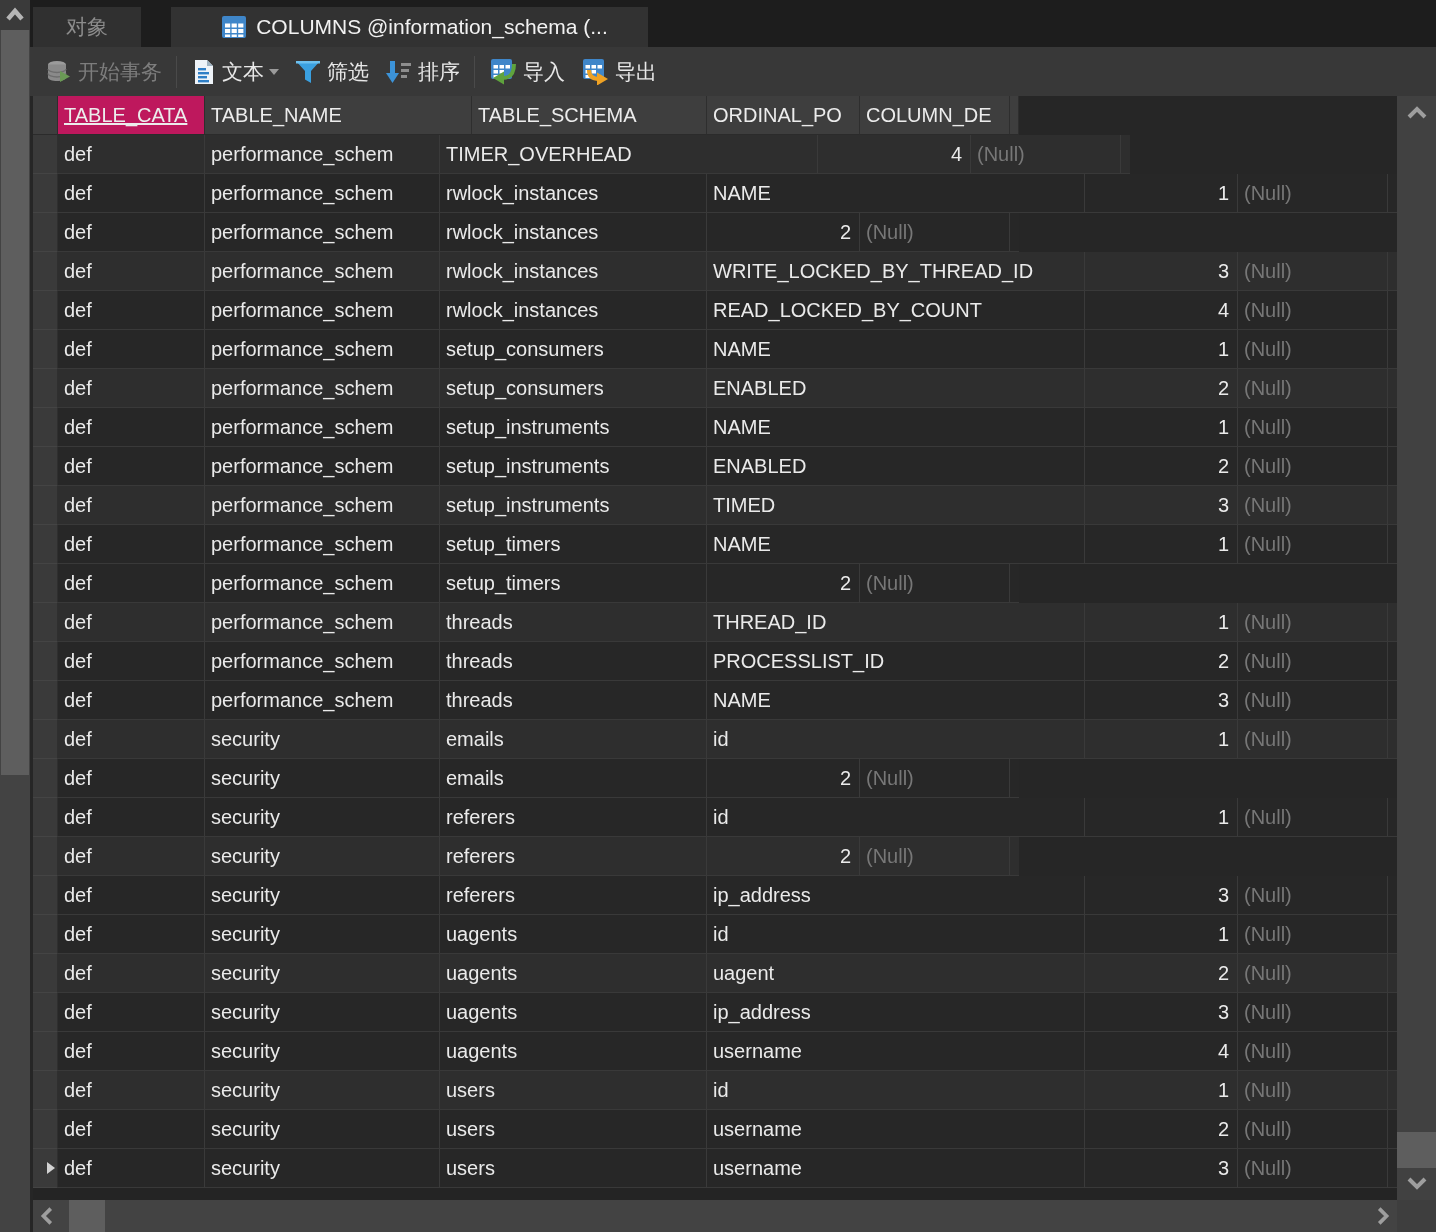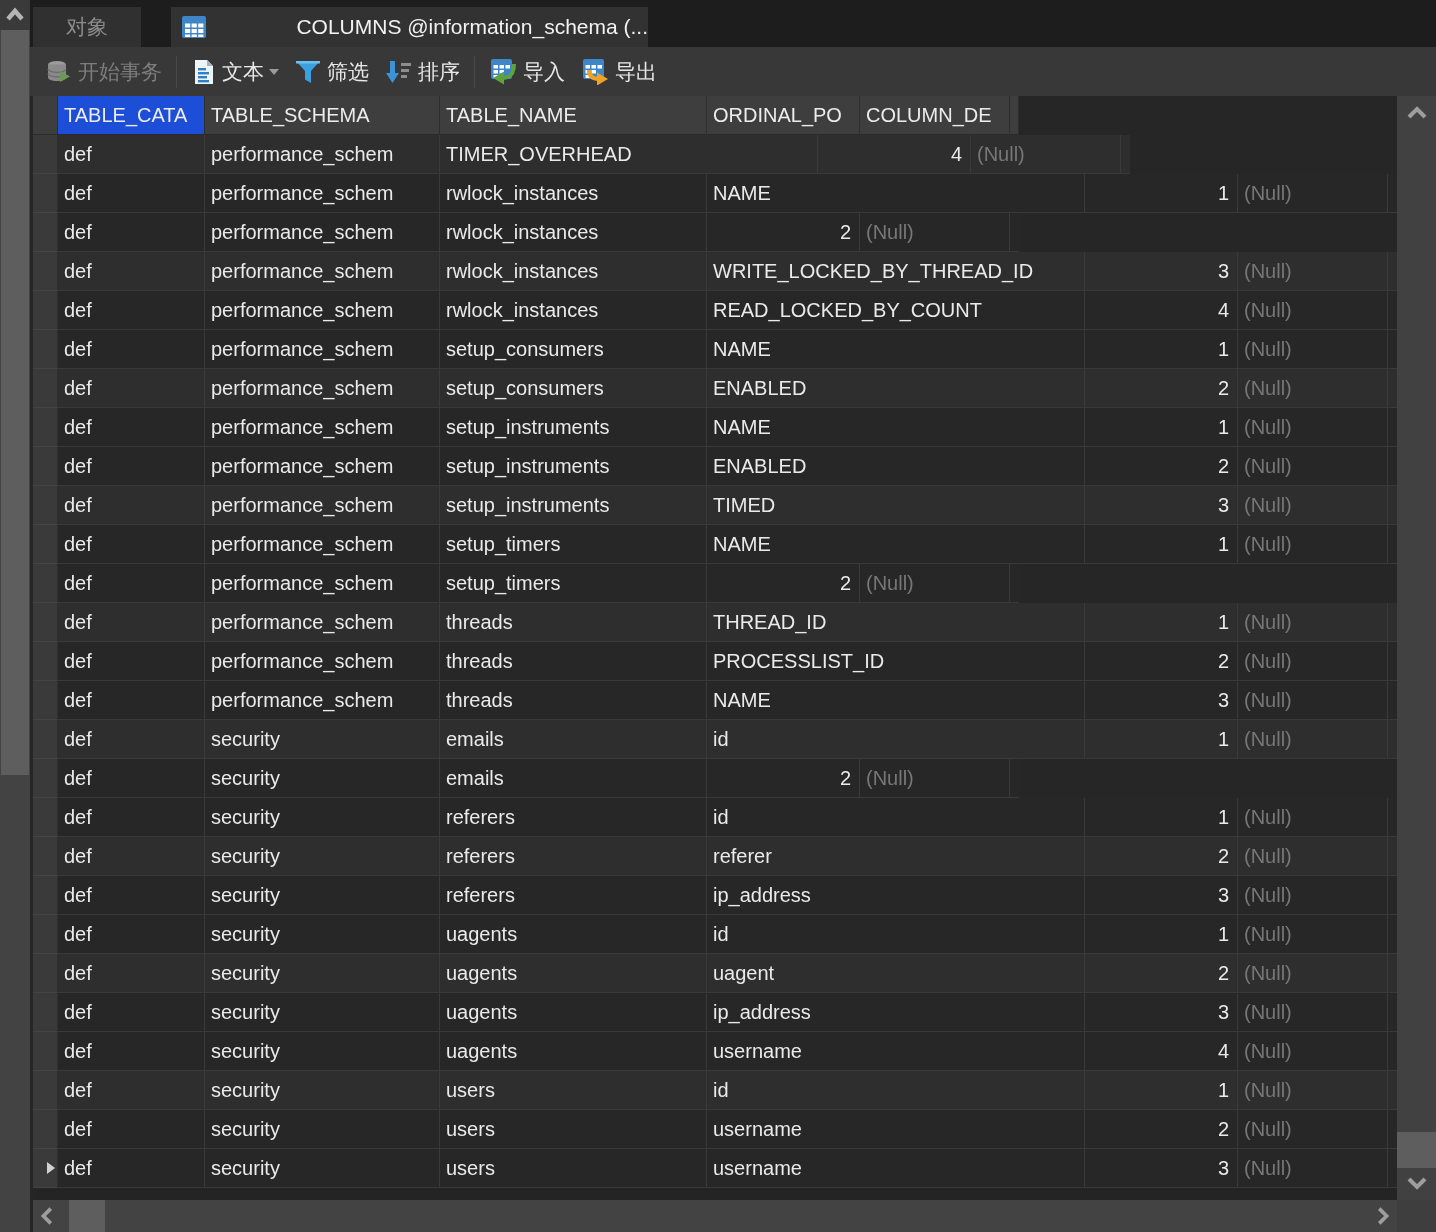--- a/index.html
+++ b/index.html
@@ -13,37 +13,37 @@
   
   .left-strip { position:absolute; left:0; top:0; width:30px; height:1232px; background:#434343; }
   .left-strip .btn-up { position:absolute; left:0; top:0; width:30px; height:30px; background:#3a3a3a; display:flex; align-items:center; justify-content:center; }
   .left-strip .thumb { position:absolute; left:1px; top:30px; width:28px; height:745px; background:#5e5e5e; }
   
   .main { position:absolute; left:30px; top:0; width:1406px; height:1232px; }
   
   .tabbar { position:absolute; left:0; top:0; width:1406px; height:47px; background:#1d1d1d; }
   .tab { position:absolute; top:7px; height:40px; display:flex; align-items:center; justify-content:center; }
   .tab-objects { left:3px; width:108px; background:#303030; color:#8c8c8c; font-size:21px; }
-  .tab-active  { left:141px; width:477px; background:#323232; color:#f2f2f2; font-size:21px; justify-content:space-between; padding-left:10px; }
+  .tab-active  { left:141px; width:477px; background:#323232; color:#f2f2f2; font-size:21px; justify-content:center; padding-left:10px; }
   .tab-active .tab-icon { width:26px; height:26px; margin-right:9px; flex:0 0 auto; }
   .tab-active .tab-label { white-space:nowrap; overflow:hidden; }
   
   .toolbar { position:absolute; left:0; top:47px; width:1406px; height:49px; background:#383838; display:flex; align-items:center; padding-left:8px; }
   .tbtn { display:flex; align-items:center; height:40px; padding:0 8px; font-size:21px; color:#e8e8e8; white-space:nowrap; }
   .tbtn svg { margin-right:6px; }
   .tbtn.disabled { color:#7d7d7d; }
   .tsep { width:1px; height:32px; background:#4a4a4a; margin:0 6px; }
   .caret-down { width:0; height:0; border-left:5px solid transparent; border-right:5px solid transparent; border-top:6px solid #9a9a9a; margin-left:5px; }
   
   .grid { position:absolute; left:3px; top:96px; width:1364px; }
   .grow { display:flex; height:39px; }
   .gcell { height:39px; line-height:38px; font-size:20px; overflow:hidden; white-space:nowrap;
            border-right:1px solid #3a3a3a; border-bottom:1px solid #393939; padding:0 0 0 6px; }
   .ghead .gcell { background:#3e3e3e; color:#ececec; border-right:1px solid #2e2e2e; border-bottom:1px solid #2b2b2b; }
-  .ghead .gcell.first { background:#1d4ed8; }
+  .ghead .gcell.first { background:#be185d;text-decoration:underline; }
   .gutter { width:25px; flex:0 0 25px; background:#3a3a3a; border-right:1px solid #2f2f2f; border-bottom:1px solid #444; position:relative; padding:0; }
   .row-dark  .dcell { background:#272727; }
   .row-light .dcell { background:#2e2e2e; }
   .num { text-align:right; padding-right:8px; padding-left:0; }
   .nullv { color:#777777; }
   .sliver { border-right:none; }
   .cur-marker { position:absolute; right:2px; top:13px; width:0; height:0;
                 border-top:6px solid transparent; border-bottom:6px solid transparent; border-left:8px solid #d2d2d2; }
   
   .under-strip { position:absolute; left:3px; top:1188px; width:1364px; height:12px; background:#242424; }
@@ -175,22 +175,22 @@
           <polygon points="27,21 16,14.5 16,27.5" fill="#efa224"></polygon>
         </svg>
         <span>导出</span>
       </div>
     </div>
 
     <div class="grid">
       <div class="grow ghead">
           <div class="gcell gutter"></div>
           <div class="gcell first" style="width:147px;flex:0 0 147px">TABLE_CATA</div>
+          <div class="gcell" style="width:267px;flex:0 0 267px">TABLE_NAME</div>
           <div class="gcell" style="width:235px;flex:0 0 235px">TABLE_SCHEMA</div>
-          <div class="gcell" style="width:267px;flex:0 0 267px">TABLE_NAME</div>
           <div class="gcell" style="width:153px;flex:0 0 153px">ORDINAL_PO</div>
           <div class="gcell" style="width:150px;flex:0 0 150px">COLUMN_DE</div>
           <div class="gcell sliver" style="width:9px;flex:0 0 9px"></div>
         </div>
       <div>
           <div class="grow row-light">
             <div class="gcell gutter"></div>
             <div class="gcell dcell" style="width:147px;flex:0 0 147px">def</div>
             <div class="gcell dcell" style="width:235px;flex:0 0 235px">performance_schem</div>
             <div class="gcell dcell" style="width:378px;flex:0 0 378px">TIMER_OVERHEAD</div>
@@ -363,21 +363,20 @@
             <div class="gcell dcell" style="width:378px;flex:0 0 378px">id</div>
             <div class="gcell dcell num" style="width:153px;flex:0 0 153px">1</div>
             <div class="gcell dcell nullv" style="width:150px;flex:0 0 150px">(Null)</div>
             <div class="gcell dcell sliver" style="width:9px;flex:0 0 9px"></div>
           </div>
           <div class="grow row-light">
             <div class="gcell gutter"></div>
             <div class="gcell dcell" style="width:147px;flex:0 0 147px">def</div>
             <div class="gcell dcell" style="width:235px;flex:0 0 235px">security</div>
             <div class="gcell dcell" style="width:267px;flex:0 0 267px">referers</div>
-            <div class="gcell dcell" style="width:378px;flex:0 0 378px">referer</div>
             <div class="gcell dcell num" style="width:153px;flex:0 0 153px">2</div>
             <div class="gcell dcell nullv" style="width:150px;flex:0 0 150px">(Null)</div>
             <div class="gcell dcell sliver" style="width:9px;flex:0 0 9px"></div>
           </div>
           <div class="grow row-dark">
             <div class="gcell gutter"></div>
             <div class="gcell dcell" style="width:147px;flex:0 0 147px">def</div>
             <div class="gcell dcell" style="width:235px;flex:0 0 235px">security</div>
             <div class="gcell dcell" style="width:267px;flex:0 0 267px">referers</div>
             <div class="gcell dcell" style="width:378px;flex:0 0 378px">ip_address</div>

